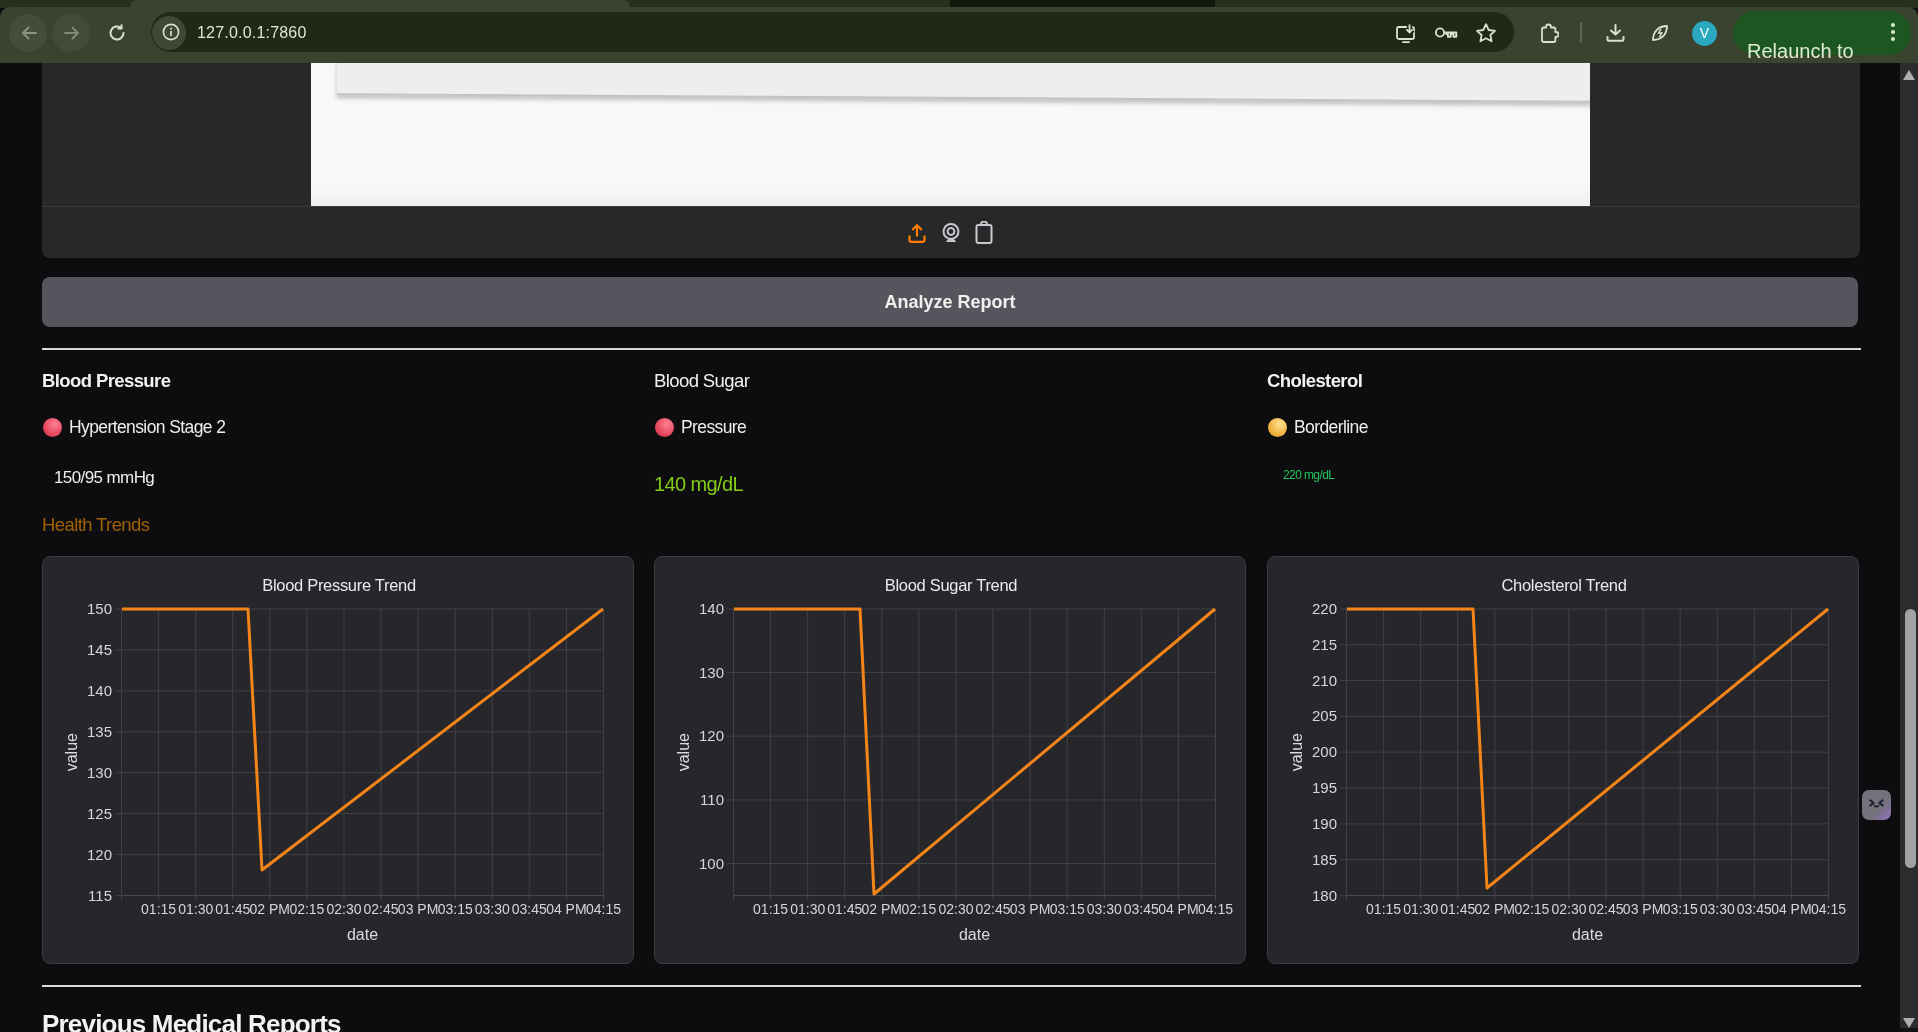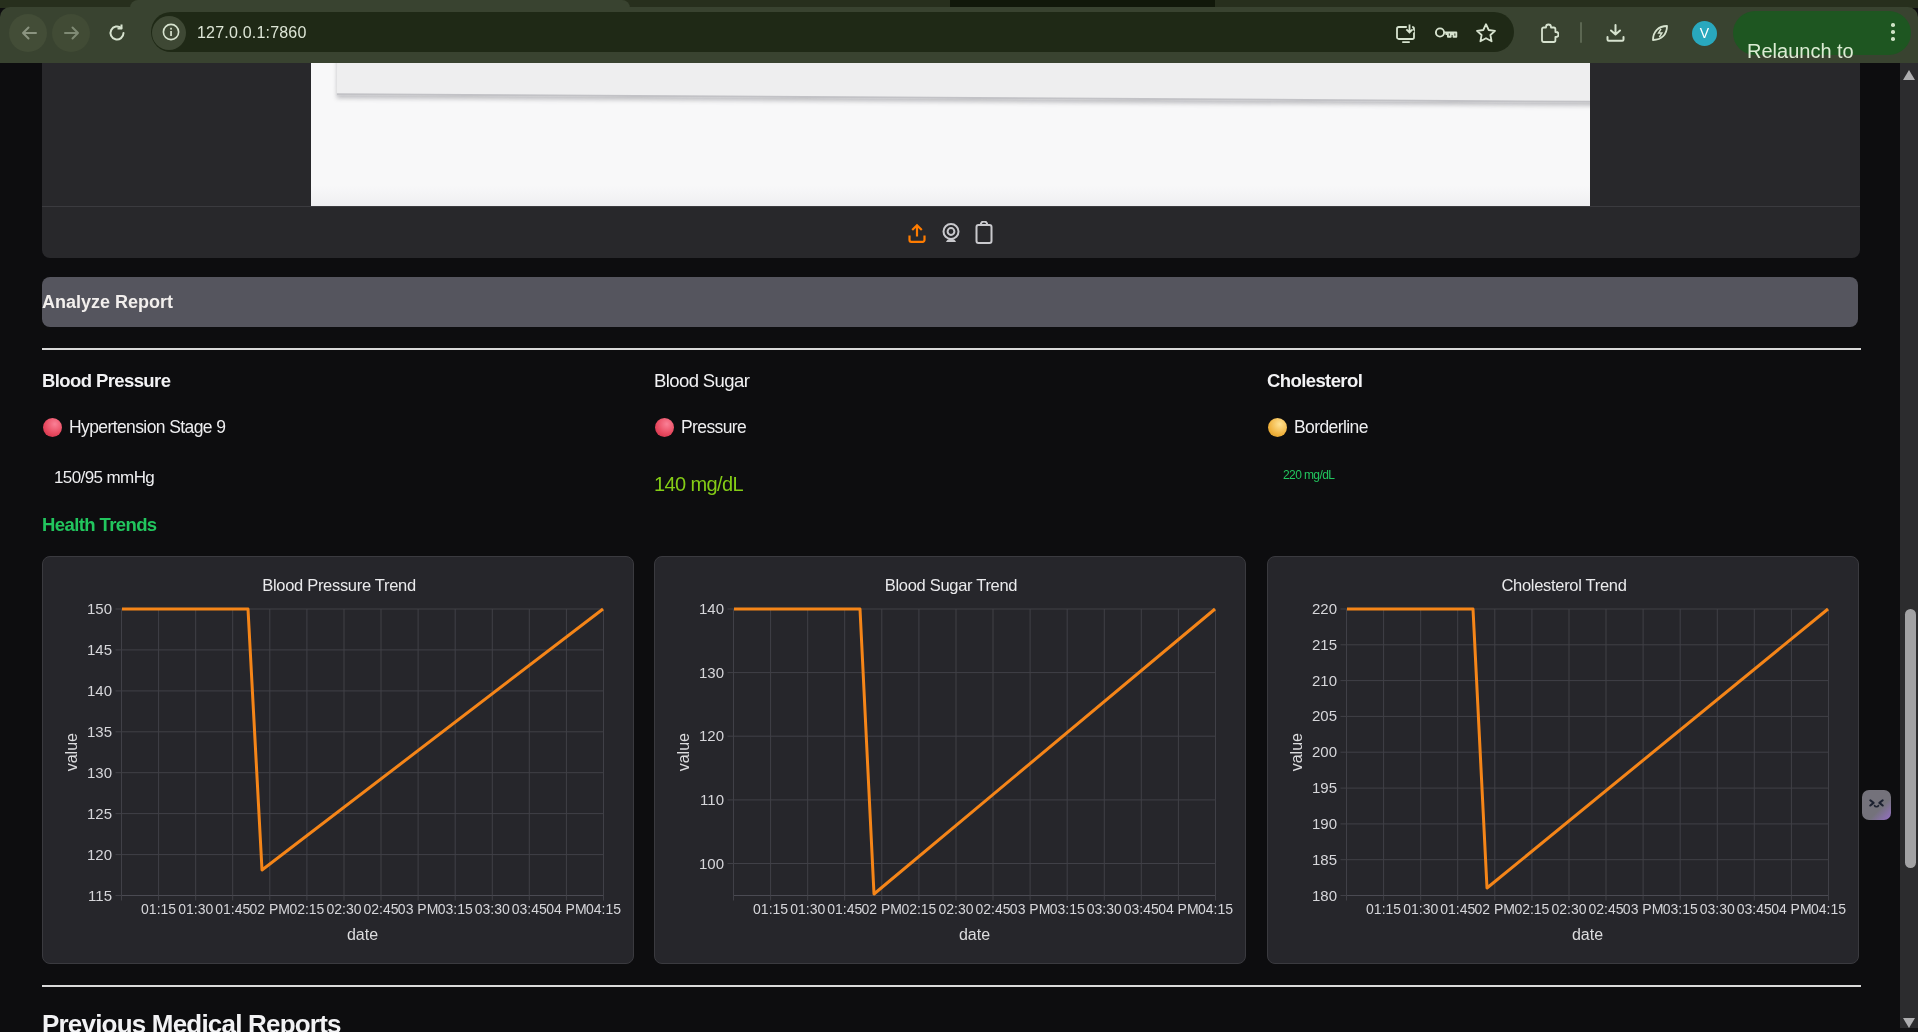--- a/index.html
+++ b/index.html
@@ -81,44 +81,44 @@
 <svg style="position:absolute;left:940px;top:222px" width="22" height="22" viewBox="0 0 22 22">
     <circle cx="11" cy="9.5" r="7.5" stroke="#c9c9cd" stroke-width="2" fill="none"></circle>
     <circle cx="11" cy="9.5" r="3.4" stroke="#c9c9cd" stroke-width="2" fill="none"></circle>
     <path d="M6 20 a5.5 5.5 0 0 1 10 0 z" fill="#c9c9cd"></path>
   </svg>
 <svg style="position:absolute;left:974px;top:221px" width="20" height="24" viewBox="0 0 20 24">
     <rect x="2.5" y="4" width="15" height="18" rx="2" stroke="#c9c9cd" stroke-width="2" fill="none"></rect>
     <path d="M6.8 4 V3.6 a3.2 3.2 0 0 1 6.4 0 V4" stroke="#c9c9cd" stroke-width="2" fill="none"></path>
   </svg>
 
-<div class="abs" style="left:42px;top:277px;width:1816px;height:50px;background:#55555e;border-radius:8px;line-height:50px;font-size:18px;font-weight:700;color:#f2efed">Analyze Report</div>
+<div class="abs" style="left:42px;top:277px;width:1816px;height:50px;background:#55555e;border-radius:8px;text-align:center;line-height:50px;font-size:18px;font-weight:700;color:#f2efed">Analyze Report</div>
 
 <div class="abs" style="left:42px;top:348px;width:1819px;height:2px;background:#d9d9d9"></div>
 
 <div style="position:absolute;left:42px;top:0;width:592px">
 <div style="position:absolute;top:369.5px;left:0;font-size:18.5px;font-weight:700;color:#f2f2f4;letter-spacing:-0.6px">Blood Pressure</div>
 <span style="position:absolute;top:418px;left:1px;width:19px;height:19px;border-radius:50%;background:radial-gradient(circle at 62% 32%, #fa8096, #e94b61 55%, #c62a41 100%)"></span>
-<div style="position:absolute;top:417px;left:27px;font-size:17.5px;letter-spacing:-0.6px;color:#eeeef0">Hypertension Stage 9</div>
+<div style="position:absolute;top:417px;left:27px;font-size:17.5px;letter-spacing:-0.6px;color:#eeeef0">Hypertension Stage 2</div>
 <div style="position:absolute;top:467.5px;left:12px;font-size:17px;letter-spacing:-0.6px;color:#eeeef0">150/95 mmHg</div>
 </div>
 <div style="position:absolute;left:654px;top:0;width:592px">
 <div style="position:absolute;top:369.5px;left:0;font-size:18.5px;font-weight:400;color:#f2f2f4;letter-spacing:-0.6px">Blood Sugar</div>
 <span style="position:absolute;top:418px;left:1px;width:19px;height:19px;border-radius:50%;background:radial-gradient(circle at 62% 32%, #fa8096, #e94b61 55%, #c62a41 100%)"></span>
 <div style="position:absolute;top:417px;left:27px;font-size:17.5px;letter-spacing:-0.6px;color:#eeeef0">Pressure</div>
 <div style="position:absolute;top:473px;left:0;font-size:20px;letter-spacing:-0.6px;color:#84cc16">140 mg/dL</div>
 </div>
 <div style="position:absolute;left:1267px;top:0;width:592px">
 <div style="position:absolute;top:369.5px;left:0;font-size:18.5px;font-weight:700;color:#f2f2f4;letter-spacing:-0.6px">Cholesterol</div>
 <span style="position:absolute;top:418px;left:1px;width:19px;height:19px;border-radius:50%;background:radial-gradient(circle at 62% 32%, #ffe294, #f0b23e 60%, #d2961f 100%)"></span>
 <div style="position:absolute;top:417px;left:27px;font-size:17.5px;letter-spacing:-0.6px;color:#eeeef0">Borderline</div>
 <div style="position:absolute;top:467.5px;left:16px;font-size:12px;letter-spacing:-0.6px;color:#22c55e">220 mg/dL</div>
 </div>
 
-<div class="abs" style="left:42px;top:514px;font-size:18.5px;font-weight:700;letter-spacing:-0.6px;color:#22c55e">Health Trends</div>
+<div class="abs" style="left:42px;top:514px;font-size:18.5px;font-weight:400;letter-spacing:-0.6px;color:#a16207">Health Trends</div>
 
 <div class="abs" style="left:42px;top:556px;width:592px;height:408px;background:#26262b;border:1px solid #3a3a3f;border-radius:8px">
     <svg width="592" height="408" viewBox="0 0 592 408" style="position:absolute;left:0;top:0">
       <line x1="78.5" y1="52.0" x2="78.5" y2="338.5" stroke="#404047" stroke-width="1"></line>
       <line x1="115.6" y1="52.0" x2="115.6" y2="338.5" stroke="#404047" stroke-width="1"></line>
       <line x1="152.7" y1="52.0" x2="152.7" y2="338.5" stroke="#404047" stroke-width="1"></line>
       <line x1="189.7" y1="52.0" x2="189.7" y2="338.5" stroke="#404047" stroke-width="1"></line>
       <line x1="226.8" y1="52.0" x2="226.8" y2="338.5" stroke="#404047" stroke-width="1"></line>
       <line x1="263.9" y1="52.0" x2="263.9" y2="338.5" stroke="#404047" stroke-width="1"></line>
       <line x1="301.0" y1="52.0" x2="301.0" y2="338.5" stroke="#404047" stroke-width="1"></line>

